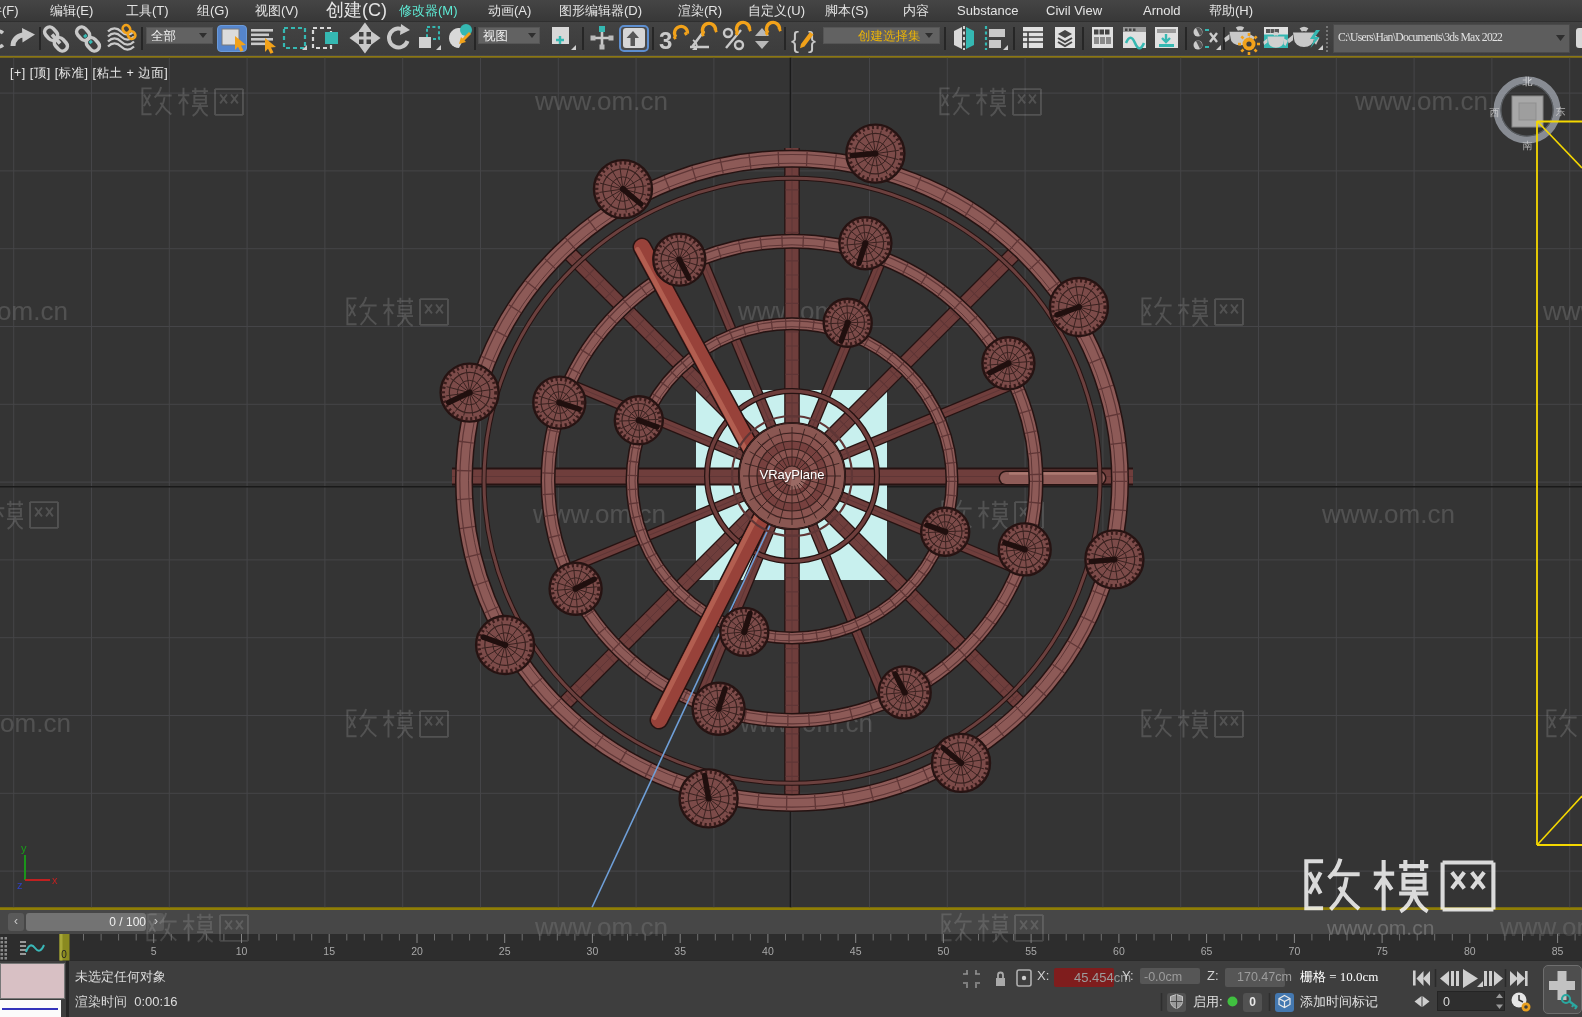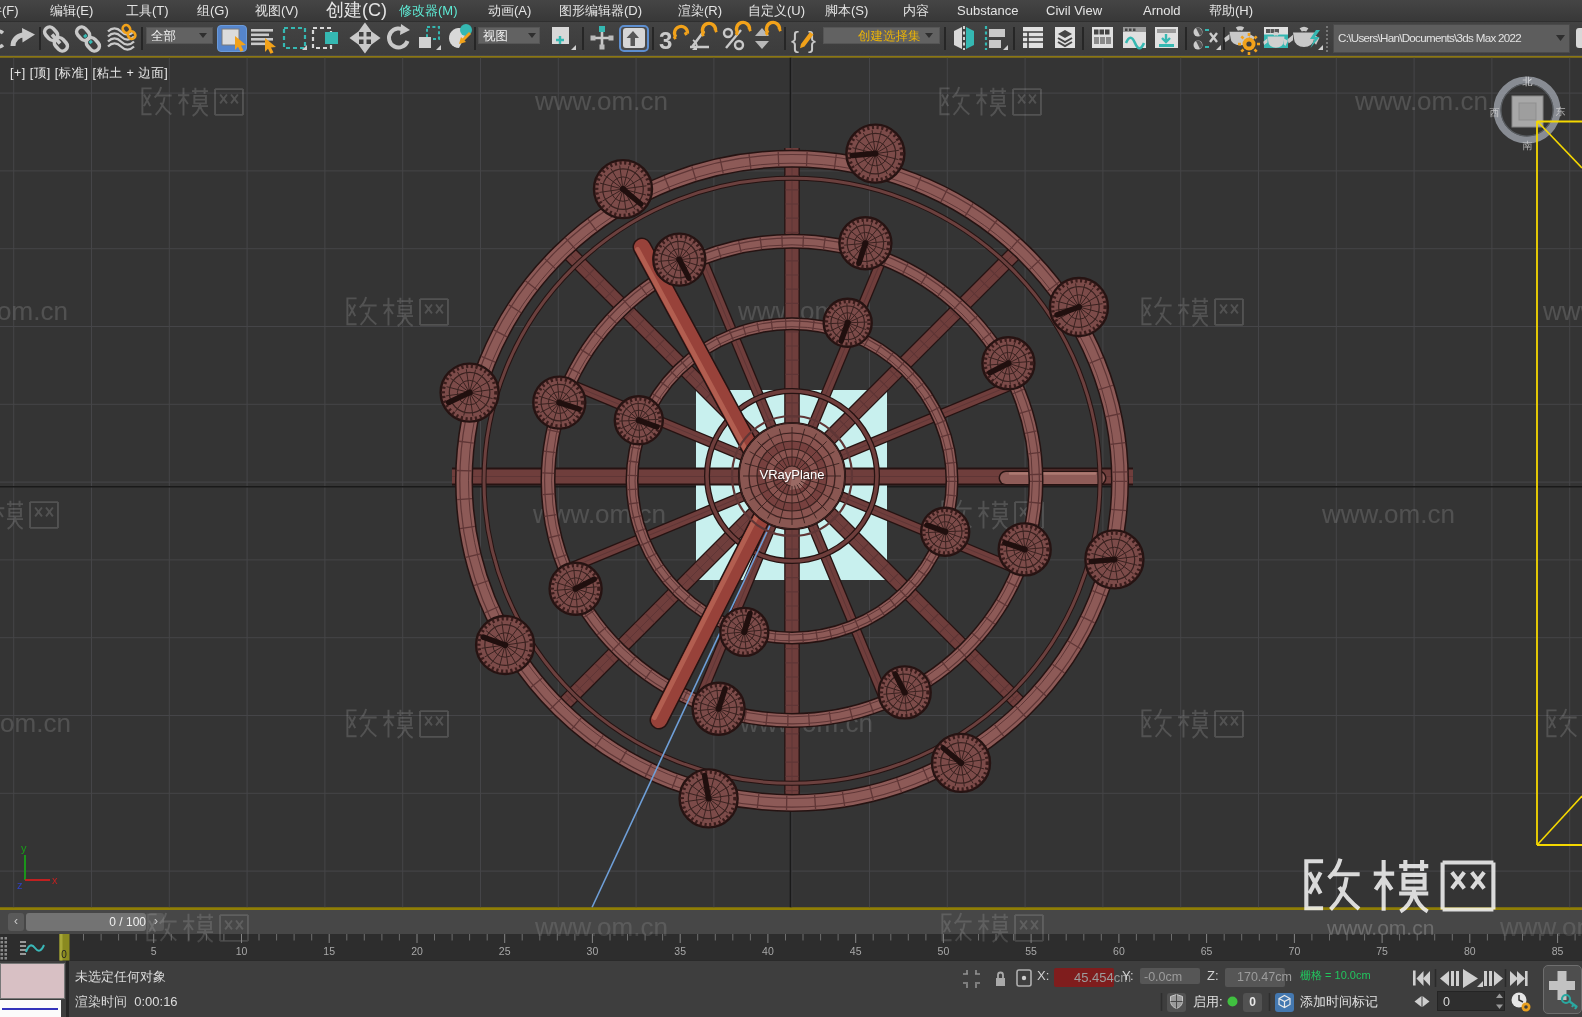--- a/index.html
+++ b/index.html
@@ -39,39 +39,39 @@
 <div style="position:absolute;left:2px;top:1008px;width:56px;height:2px;background:#3333bb;"></div>
 <div style="position:absolute;left:66px;top:960px;width:3px;height:57px;background:#252525;"></div>
 <div style="position:absolute;left:75px;top:968px;font-size:13px;color:#dcdcdc;">未选定任何对象</div>
 <div style="position:absolute;left:75px;top:993px;font-size:13px;color:#dcdcdc;">渲染时间&nbsp;&nbsp;0:00:16</div>
 <div style="position:absolute;left:1037px;top:968px;font-size:13px;color:#d0d0d0;">X:</div>
 <div style="position:absolute;left:1054px;top:967.5px;width:60px;height:19px;background:#7f1d1d;border-radius:2px;font-size:13px;color:#9c9c9c;line-height:19px;padding-left:20px;">45.454cm</div>
 <div style="position:absolute;left:1122px;top:968px;font-size:13px;color:#d0d0d0;">Y:</div>
 <div style="position:absolute;left:1140px;top:967.5px;width:60px;height:16px;background:#565656;border-radius:2px;font-size:12.5px;color:#9c9c9c;line-height:19px;padding-left:4px;">-0.0cm</div>
 <div style="position:absolute;left:1207px;top:968px;font-size:13px;color:#d0d0d0;">Z:</div>
 <div style="position:absolute;left:1225px;top:967.5px;width:60px;height:19px;background:#565656;border-radius:2px;font-size:12.5px;color:#9c9c9c;line-height:19px;padding-left:12px;">170.47cm</div>
-<div style="position:absolute;left:1300px;top:968px;font-size:11px;color:#22c55e;">栅格 = 10.0cm</div>
+<div style="position:absolute;left:1300px;top:968px;font-size:13px;color:#ffffff;font-family:Liberation Serif, serif;">栅格 = 10.0cm</div>
 <div style="position:absolute;left:1543px;top:964.5px;width:39px;height:49px;background:#4e4e4e;border:1px solid #6e6e6e;border-radius:5px;"></div>
 <div style="position:absolute;left:1167px;top:992.5px;width:19px;height:19px;background:#525252;border-radius:3px;"></div>
 <div style="position:absolute;left:1193px;top:993px;font-size:13px;color:#e0e0e0;">启用:</div>
 <div style="position:absolute;left:1243px;top:992.5px;width:19px;height:19px;background:#525252;border-radius:3px;color:#e8e8e8;font-size:12px;text-align:center;line-height:19px;font-weight:bold;">0</div>
 <div style="position:absolute;left:1275px;top:992.5px;width:19px;height:19px;background:#4478b0;border-radius:3px;"></div>
 <div style="position:absolute;left:1300px;top:993px;font-size:13px;color:#e0e0e0;">添加时间标记</div>
 <div style="position:absolute;left:1437px;top:991px;width:68px;height:20px;background:#2e2e2e;border:1px solid #242424;font-size:12.5px;color:#d8d8d8;line-height:20px;padding-left:5px;">0</div>
 <div style="position:absolute;left:146px;top:26.5px;width:67px;height:17px;background:#626262;border:1px solid #555;"></div>
 <div style="position:absolute;left:151px;top:28px;font-size:12.5px;color:#f0f0f0;">全部</div>
 <div style="position:absolute;left:216.5px;top:24.5px;width:30px;height:27px;background:#5585cc;border:1px solid #6a9ada;border-radius:4px;"></div>
 <div style="position:absolute;left:478px;top:26.5px;width:62px;height:17px;background:#626262;border:1px solid #555;"></div>
 <div style="position:absolute;left:483px;top:28px;font-size:12.5px;color:#f0f0f0;">视图</div>
 <div style="position:absolute;left:618.5px;top:24.5px;width:30px;height:27px;background:#4a4a4a;border:2px solid #5d8ecf;border-radius:5px;"></div>
 <div style="position:absolute;left:622.5px;top:28px;width:22px;height:20px;background:#d6d6d6;border-radius:3px;"></div>
 <div style="position:absolute;left:823px;top:26.5px;width:117px;height:17px;background:#626262;border:1px solid #555;"></div>
 <div style="position:absolute;left:828px;top:28px;font-size:12.5px;color:#eab308;margin-left:30px;">创建选择集</div>
 <div style="position:absolute;left:1333px;top:24px;width:237px;height:29px;background:#5d5d5d;border:1px solid #4a4a4a;"></div>
-<div style="position:absolute;left:1338px;top:31px;font-size:11.6px;color:#e2e2e2;font-family:Liberation Sans, sans-serif;letter-spacing:-0.7px;white-space:nowrap;">C:\Users\Han\Documents\3ds Max 2022</div>
+<div style="position:absolute;left:1338px;top:31px;font-size:11.6px;color:#e2e2e2;font-family:Liberation Serif, serif;letter-spacing:-0.7px;white-space:nowrap;">C:\Users\Han\Documents\3ds Max 2022</div>
 <svg style="position:absolute;left:0;top:0;pointer-events:none;" width="1582" height="1017" viewBox="0 0 1582 1017">
 <defs>
 <g id="gOU">
         <path d="M34,10 H7 V86 H34 M12,28 L30,62 M30,28 L12,62" fill="none"></path>
 <path d="M62,6 C59,19 52,29 43,37 M46,31 H93 M72,36 C70,54 60,74 46,88 M60,52 C70,67 82,79 92,87" fill="none"></path>
       </g>
 <g id="gMO">
         <path d="M22,8 V90 M6,30 H39 M21,38 L9,56 M23,38 L35,56" fill="none"></path>
 <path d="M47,18 H94 M57,8 V26 M84,8 V26 M54,32 H88 V54 H54 Z M54,43 H88 M47,62 H94 M71,54 V64 M69,64 C66,76 59,85 49,91 M72,64 C76,77 84,86 93,91" fill="none"></path>
       </g>

